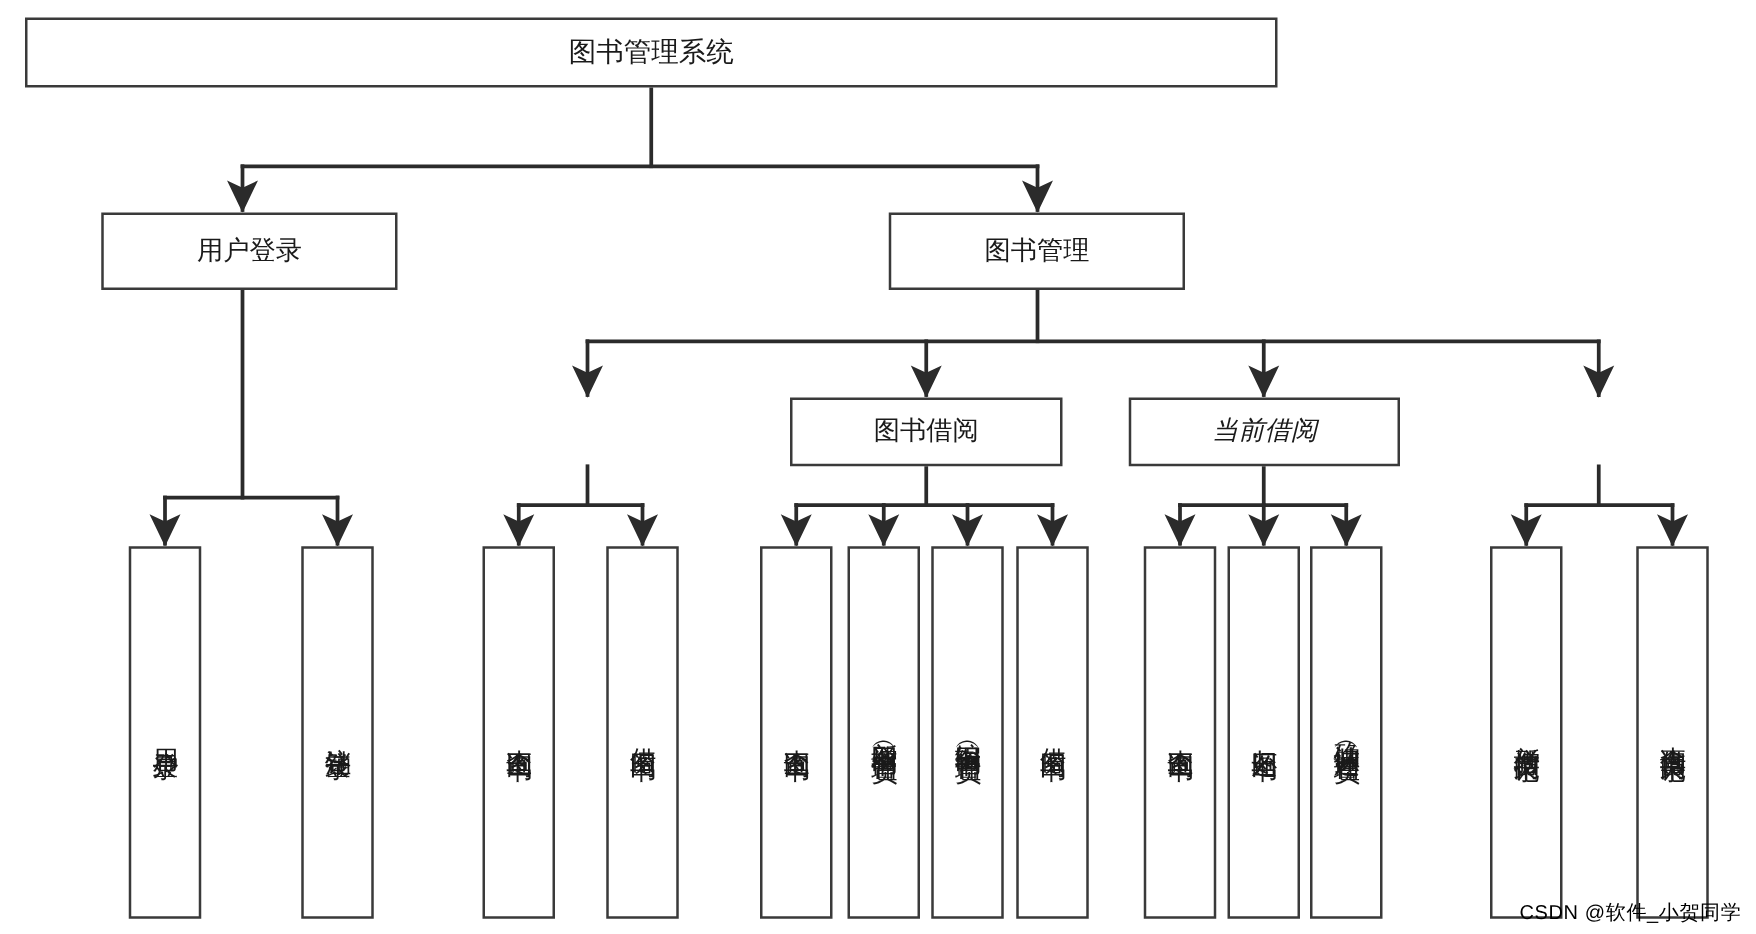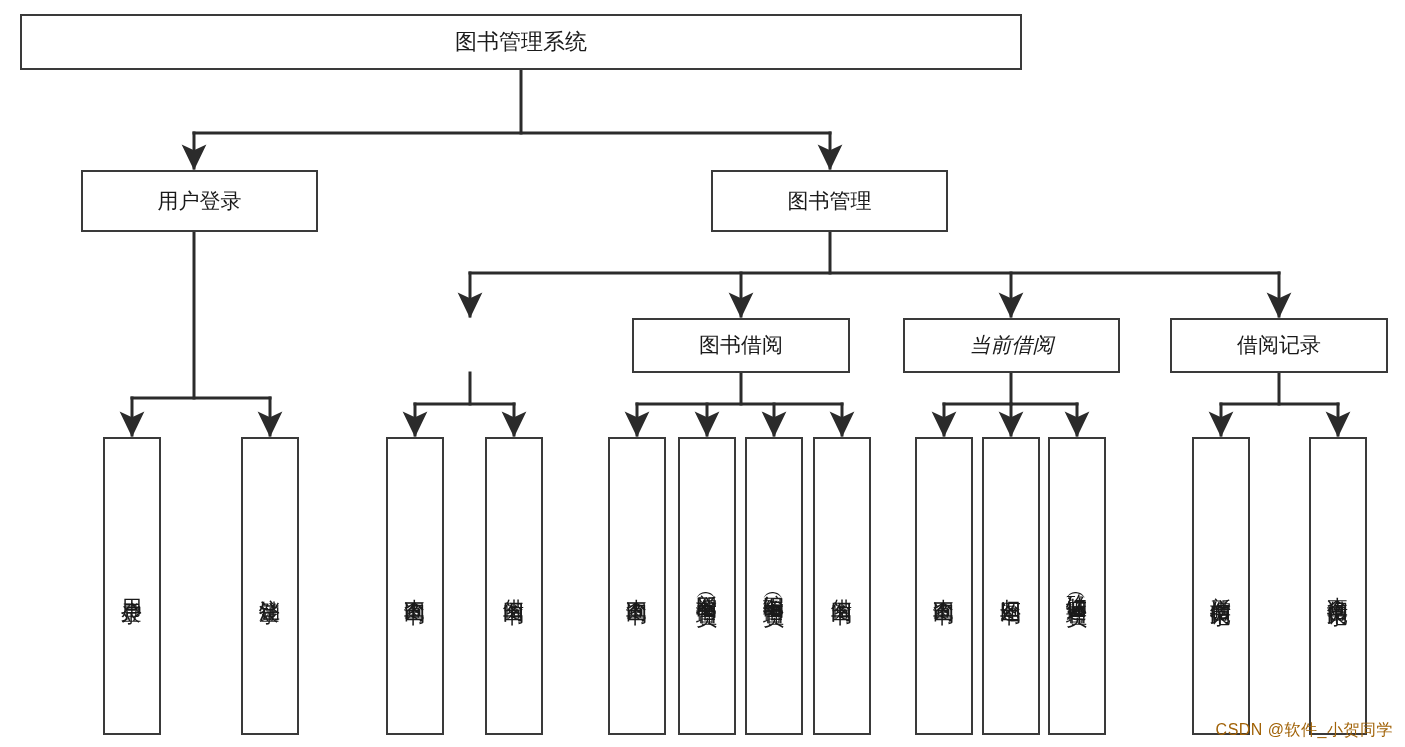--- a/index.html
+++ b/index.html
@@ -61,21 +61,21 @@
     font-size: 21px;
     letter-spacing: 2px;
     line-height: 1;
     max-height: 100%;
   }
   .watermark {
     position: absolute;
     right: 12px;
     bottom: 6px;
     font-size: 16px;
-    color: #a16207;
+    color: #000000;
     letter-spacing: 0.5px;
     z-index: 6;
     white-space: nowrap;
     user-select: none;
   }
 </style>
 </head>
 <body>
 
 <div id="canvas">
@@ -140,23 +140,20 @@
   <div class="node h" style="left:711px; top:170px; width:237px; height:62px;">
     <span class="lbl">图书管理</span>
   </div>
 
   <div class="node h" style="left:632px; top:318px; width:218px; height:55px;">
     <span class="lbl">图书借阅</span>
   </div>
   <div class="node h" style="left:903px; top:318px; width:217px; height:55px;font-style:italic;">
     <span class="lbl">当前借阅</span>
   </div>
-  <div class="node h" style="left:1170px; top:318px; width:218px; height:55px;">
-    <span class="lbl">借阅记录</span>
-  </div>
 
   <div class="node v" style="left:103px; top:437px; width:58px; height:298px;">
     <span class="lbl">用户登录</span>
   </div>
   <div class="node v" style="left:241px; top:437px; width:58px; height:298px;">
     <span class="lbl">注销登录</span>
   </div>
 
   <div class="node v" style="left:386px; top:437px; width:58px; height:298px;">
     <span class="lbl">查询图书</span>

